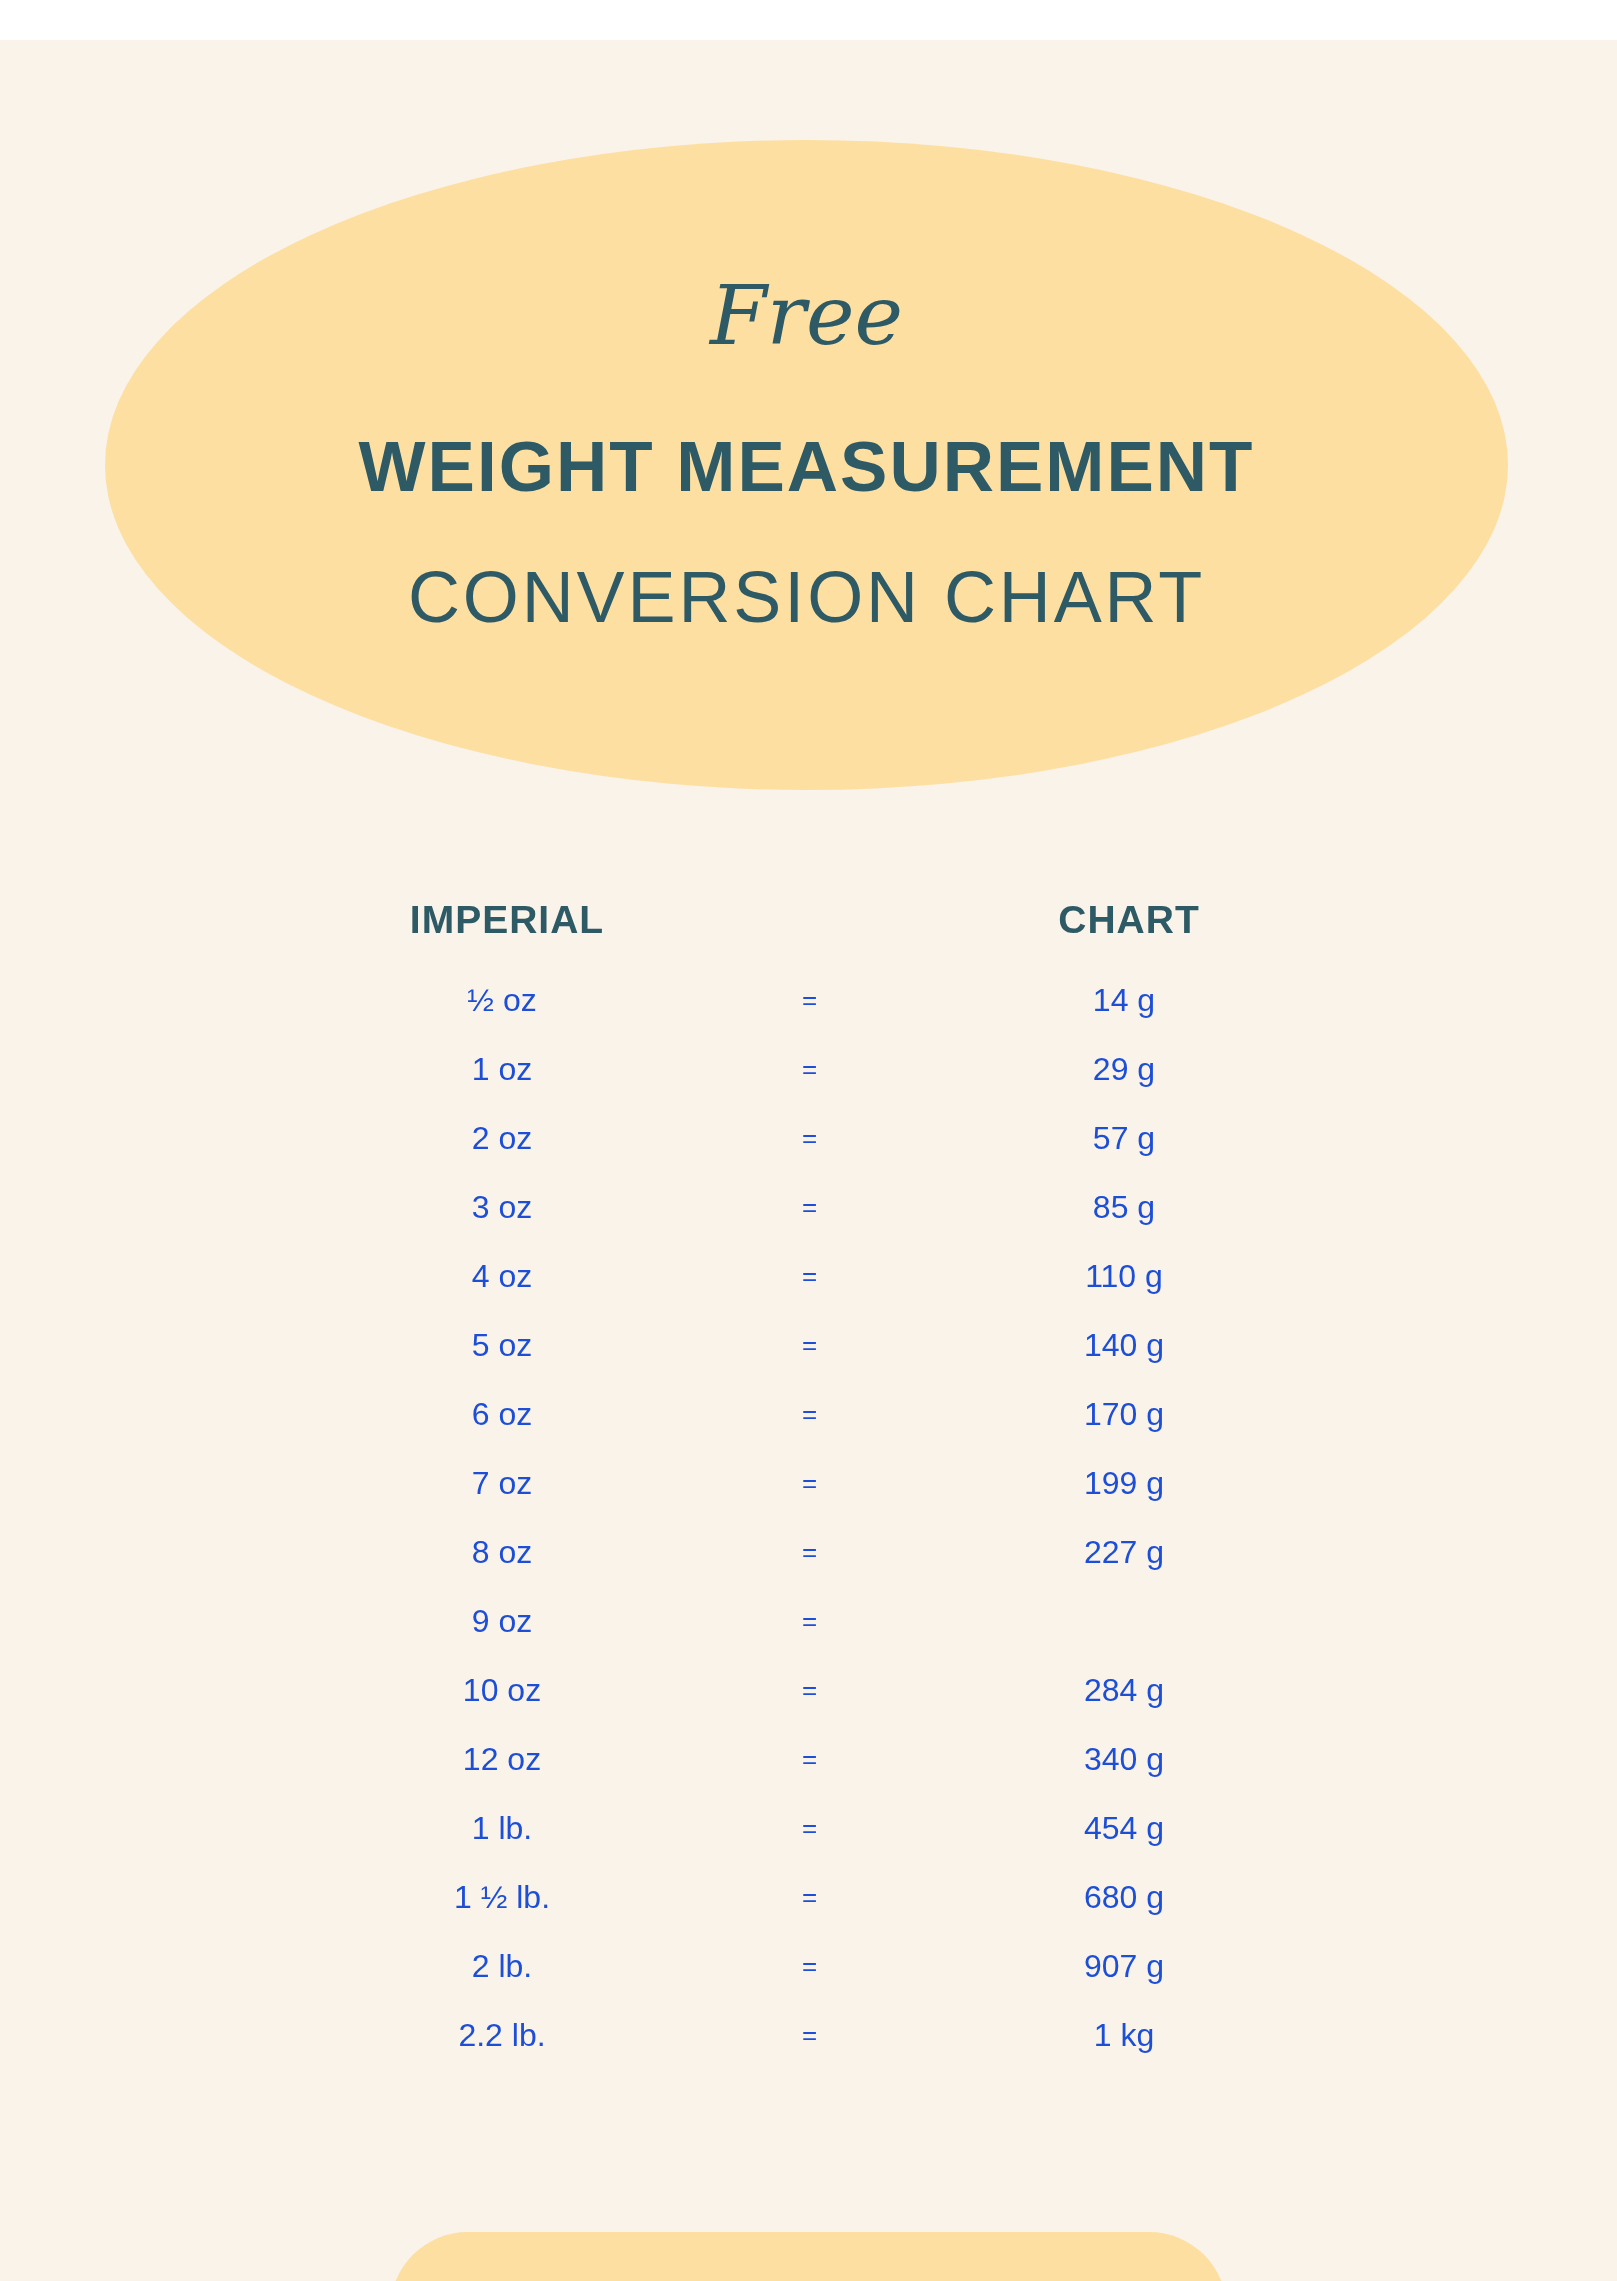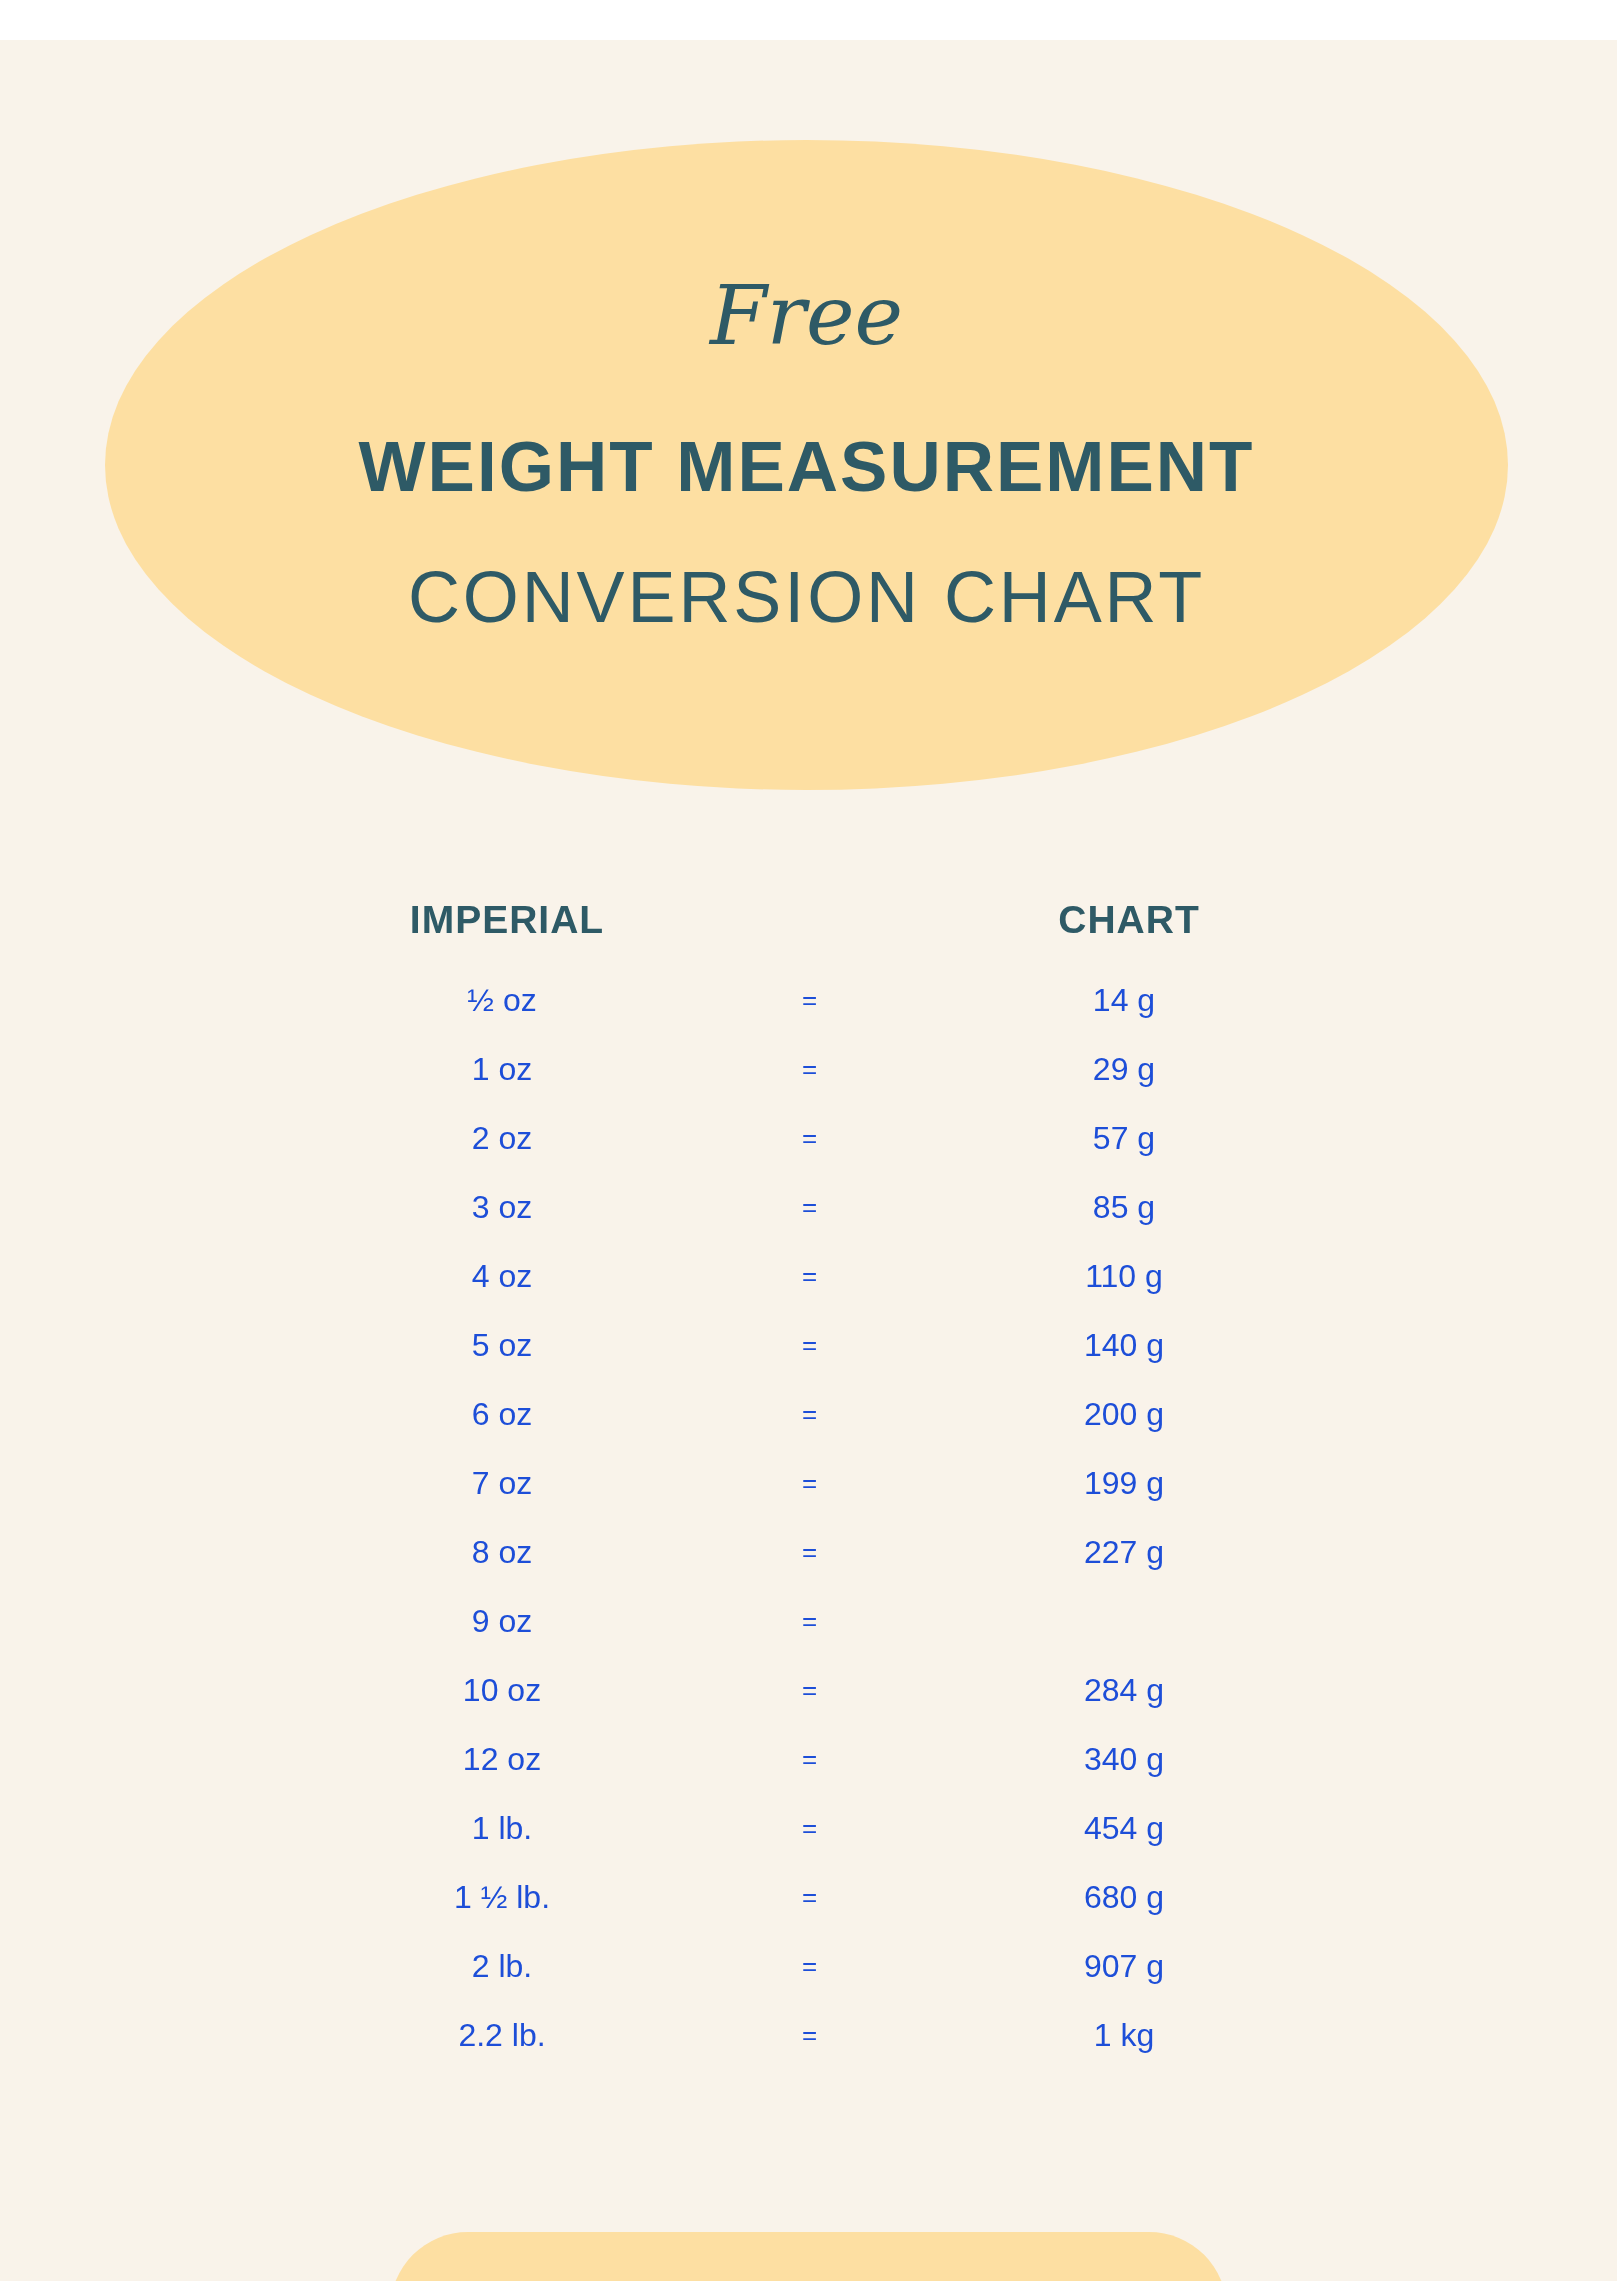--- a/index.html
+++ b/index.html
@@ -153,21 +153,21 @@
 
   <div class="row">
     <span class="cell imperial-cell">5 oz</span>
     <span class="cell equals-cell">=</span>
     <span class="cell metric-cell">140 g</span>
   </div>
 
   <div class="row">
     <span class="cell imperial-cell">6 oz</span>
     <span class="cell equals-cell">=</span>
-    <span class="cell metric-cell">200 g</span>
+    <span class="cell metric-cell">170 g</span>
   </div>
 
   <div class="row">
     <span class="cell imperial-cell">7 oz</span>
     <span class="cell equals-cell">=</span>
     <span class="cell metric-cell">199 g</span>
   </div>
 
   <div class="row">
     <span class="cell imperial-cell">8 oz</span>

